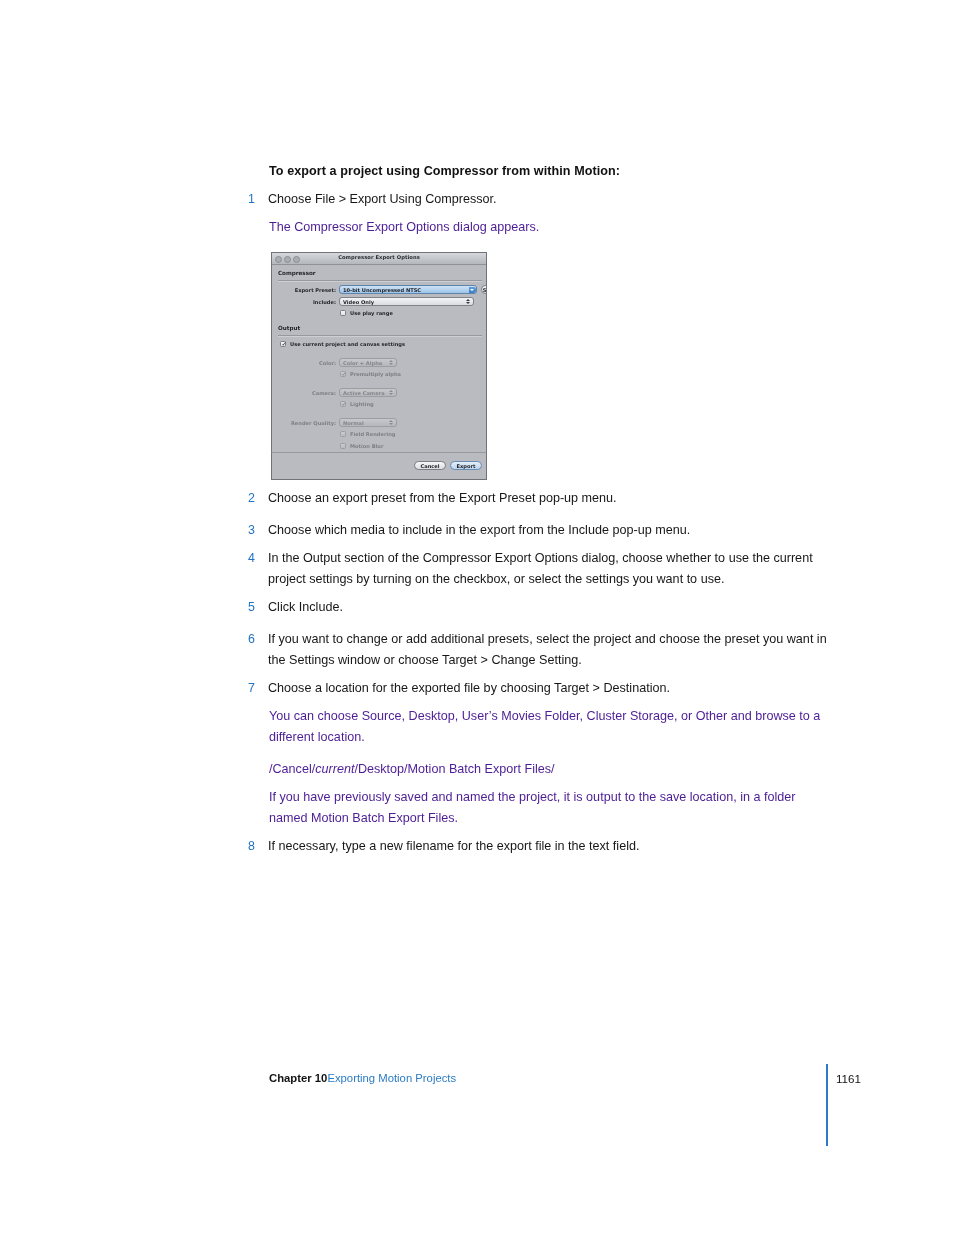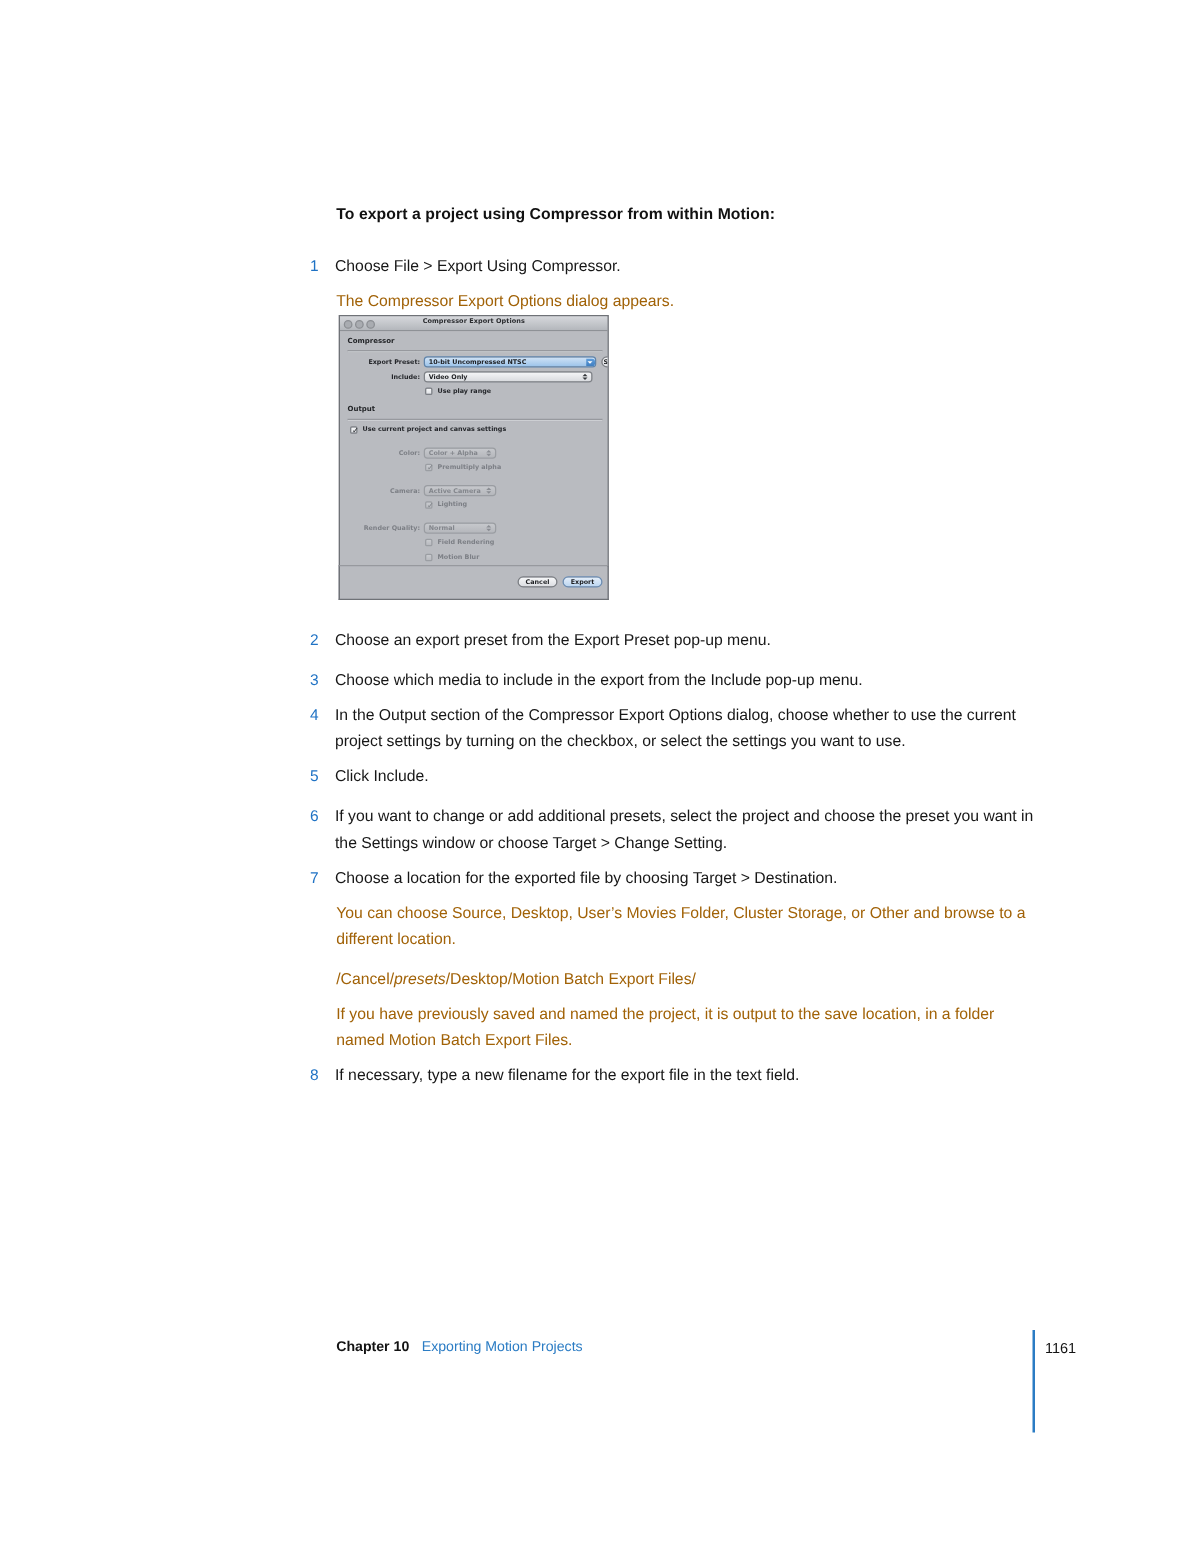--- a/index.html
+++ b/index.html
@@ -25,21 +25,21 @@
     position: absolute;
     left: 269px;
     top: 163px;
     width: 560px;
   }
   .heading {
     font-size: 12.6px;
     font-weight: bold;
     color: #111;
     letter-spacing: 0.005em;
-    margin: 0 0 23px 0;
+    margin: 0 0 9px 0;
     line-height: 1.35;
   }
   .step-row {
     display: flex;
     align-items: flex-start;
     margin-bottom: 2px;
   }
   .step-num {
     flex: 0 0 20px;
     width: 20px;
@@ -52,21 +52,21 @@
   }
   .step-text {
     flex: 1 1 auto;
     font-size: 12.6px;
     line-height: 1.72;
     color: #171717;
   }
   .para {
     font-size: 12.6px;
     line-height: 1.72;
-    color: #a16207;
+    color: #4c1d95;
     margin: 0 0 2px 0;
   }
   .gap-sm { height: 4px; }
   .ital { font-style: italic; }
 
   
   .shot {
     position: absolute;
     left: 271px;
     top: 252px;
@@ -251,21 +251,20 @@
     align-items: baseline;
   }
   .ch-label {
     font-size: 11.3px;
     font-weight: bold;
     color: #131313;
   }
   .ch-title {
     font-size: 11.3px;
     color: #2b7cc4;
-    margin-left: 10px;
   }
   .vrule {
     position: absolute;
     left: 826px;
     top: 1064px;
     width: 1.6px;
     height: 82px;
     background: #2b7cc4;
   }
   .pageno {
@@ -328,21 +327,21 @@
     <div class="gap-sm"></div>
 
     <div class="step-row">
       <div class="step-num">7</div>
       <div class="step-text">Choose a location for the exported file by choosing Target &gt; Destination.</div>
     </div>
     <div class="gap-sm"></div>
     <div class="para">You can choose Source, Desktop, User’s Movies Folder, Cluster Storage, or Other and browse to a different location.</div>
     <div class="gap-sm"></div>
     <div class="gap-sm"></div>
-    <div class="para"><span>/Cancel/</span><span class="ital">presets</span><span>/Desktop/Motion Batch Export Files/</span></div>
+    <div class="para"><span>/Cancel/</span><span class="ital">current</span><span>/Desktop/Motion Batch Export Files/</span></div>
     <div class="gap-sm"></div>
     <div class="para">If you have previously saved and named the project, it is output to the save location, in a folder named Motion Batch Export Files.</div>
     <div class="gap-sm"></div>
 
     <div class="step-row">
       <div class="step-num">8</div>
       <div class="step-text">If necessary, type a new filename for the export file in the text field.</div>
     </div>
 
   </div>

